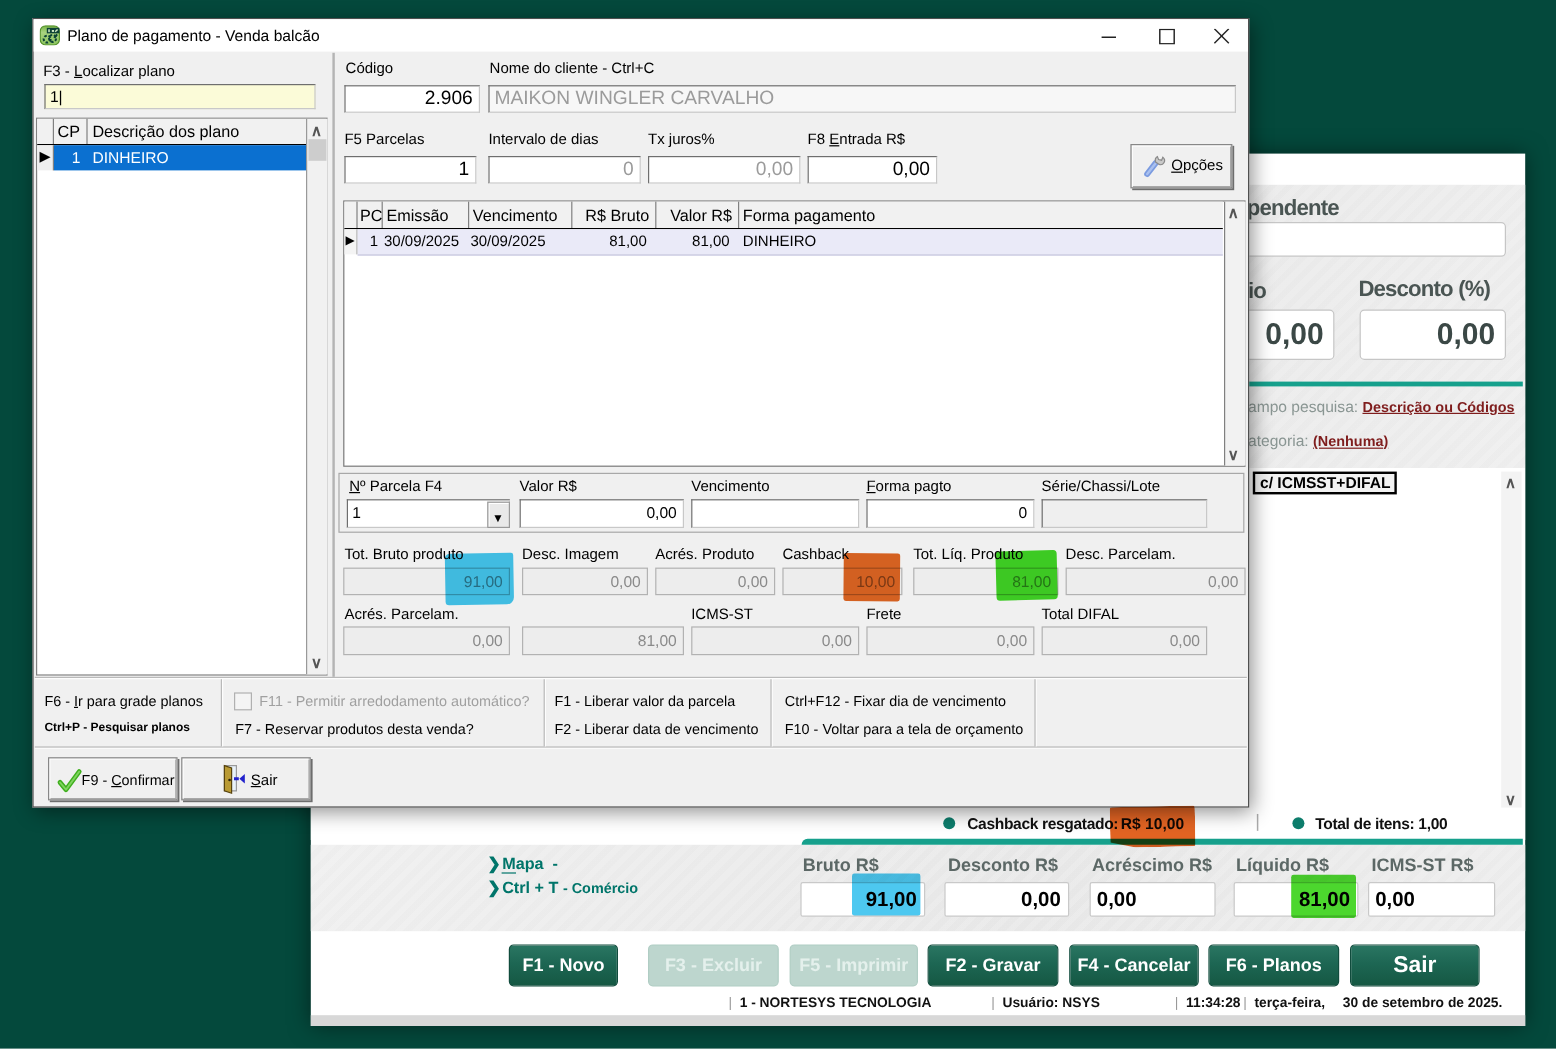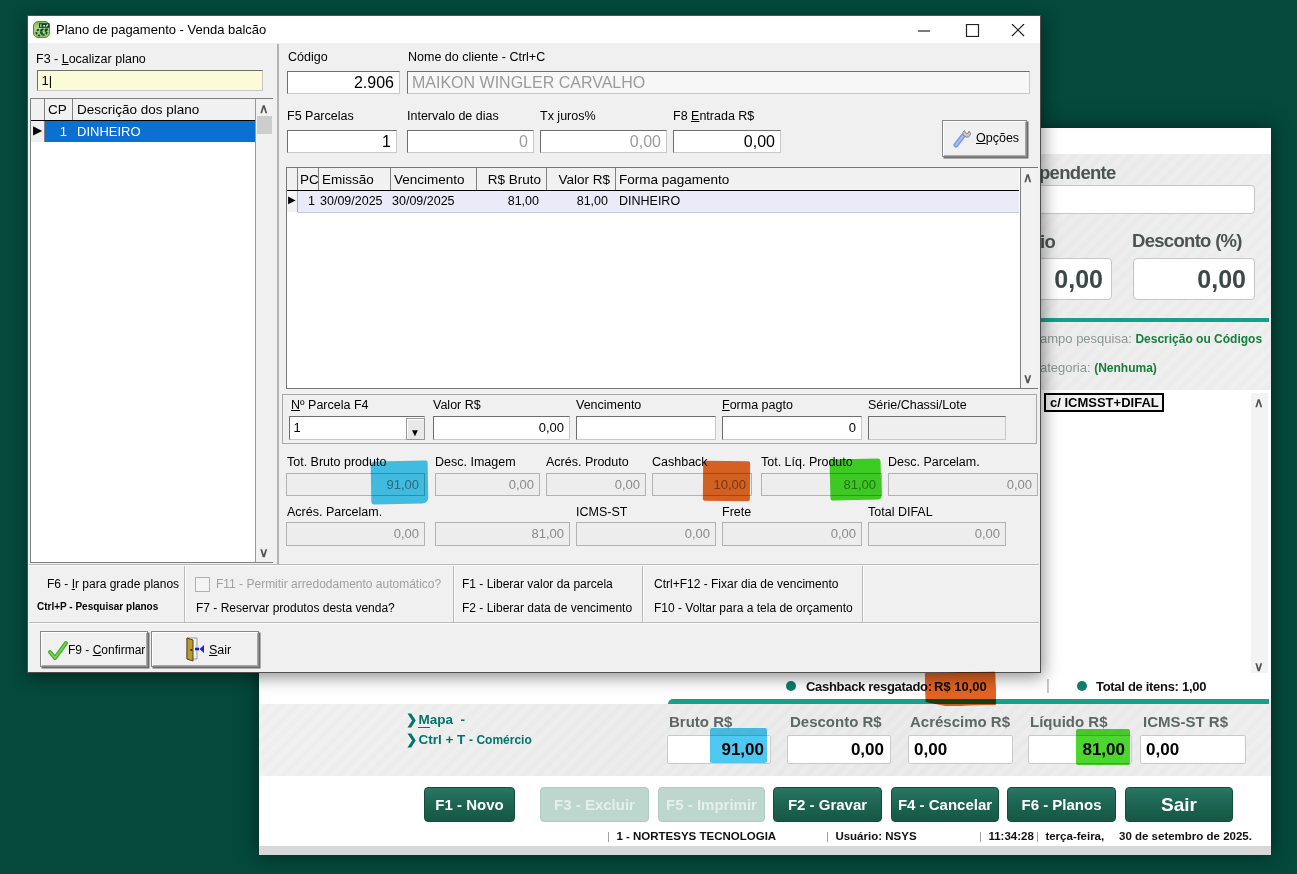--- a/index.html
+++ b/index.html
@@ -7,21 +7,21 @@
   #root{position:relative;width:1297px;height:874px;background:#04493c;overflow:hidden;}
   .abs{position:absolute;white-space:nowrap;}
   
   #mainwin{left:259px;top:128px;width:1012px;height:727px;background:#fff;box-shadow:0 0 18px rgba(0,0,0,.5);}
   .formarea{left:0;top:26px;width:1012px;height:236px;background:repeating-linear-gradient(135deg,rgba(255,255,255,.08) 0 5px,rgba(0,0,0,.006) 5px 10px),linear-gradient(115deg,#f0f0f0 0%,#e9e9e9 55%,#efefef 100%);}
   .biglabel{font-weight:bold;color:#4a5553;font-size:18.5px;letter-spacing:-0.7px;white-space:nowrap;}
   .bigbox{background:#fff;border:1px solid #c6c6c6;border-radius:4px;}
   .bigval{font-weight:bold;color:#3b4846;font-size:25px;line-height:40px;}
   .tealline{background:#16a08c;}
   .graysm{color:#8a9693;font-size:13px;white-space:nowrap;}
-  .boldsm{color:#15803d;font-size:12px;font-weight:bold;}
+  .boldsm{color:#7f1d1d;font-size:12px;font-weight:bold;text-decoration:underline;}
   .gridwhite{background:#fff;}
   .sbar{background:#f3f3f3;}
   .chev{color:#555;font-size:13px;font-weight:bold;}
   
   .totpanel{background:repeating-linear-gradient(135deg,rgba(255,255,255,.08) 0 5px,rgba(0,0,0,.006) 5px 10px),linear-gradient(115deg,#f0f0f0 0%,#e9e9e9 60%,#eeeeee 100%);}
   .totlabel{font-weight:bold;color:#5c6866;font-size:15px;}
   .totbox{background:#fff;border:1px solid #c9c9c9;border-radius:2px;font-weight:bold;font-size:17px;color:#000;line-height:27px;}
   .btn{border-radius:4px;color:#fff;font-weight:bold;font-size:15px;text-align:center;line-height:34px;background:linear-gradient(180deg,#2a7662 0%,#1d6653 45%,#155843 100%);border:1px solid #114c3d;box-sizing:border-box;}
   .btn.dis{background:#bdd6ce;border:1px solid #b0cdc4;color:#e4f0ec;}
   .statusbar{font-size:11.5px;font-weight:bold;color:#111;}
@@ -252,21 +252,21 @@
     <div class="abs disfield right gval13" style="left:548px;top:506px;width:140px;height:24px;line-height:22px;"><span style="margin-right:5px;">0,00</span></div>
     <div class="abs disfield right gval13" style="left:694px;top:506px;width:140px;height:24px;line-height:22px;"><span style="margin-right:5px;">0,00</span></div>
     <div class="abs disfield right gval13" style="left:840px;top:506px;width:138px;height:24px;line-height:22px;"><span style="margin-right:5px;">0,00</span></div>
 
     <div class="abs hline" style="left:1px;top:548px;width:1010px;"></div>
     <div class="abs hline" style="left:1px;top:606px;width:1010px;"></div>
     <div class="abs vline" style="left:156px;top:550px;height:56px;"></div>
     <div class="abs vline" style="left:425px;top:550px;height:56px;"></div>
     <div class="abs vline" style="left:614px;top:550px;height:56px;"></div>
     <div class="abs vline" style="left:834px;top:550px;height:56px;"></div>
-    <div class="abs dlabel" style="left:19px;top:561px;font-size:12px;">F6 - <span class="u">I</span>r para grade planos</div>
+    <div class="abs dlabel" style="left:9px;top:561px;font-size:12px;">F6 - <span class="u">I</span>r para grade planos</div>
     <div class="abs dlabel" style="left:9px;top:585px;font-size:10px;font-weight:bold;">Ctrl+P - Pesquisar planos</div>
     <div class="abs" style="left:167px;top:561px;width:13px;height:13px;background:#f4f4f4;border:1px solid #b0b0b0;"></div>
     <div class="abs dlabel" style="left:188px;top:561px;font-size:12px;color:#a0a0a0;">F11 - Permitir arredodamento automático?</div>
     <div class="abs dlabel" style="left:168px;top:585px;font-size:12px;">F7 - Reservar produtos desta venda?</div>
     <div class="abs dlabel" style="left:434px;top:561px;font-size:12px;">F1 - Liberar valor da parcela</div>
     <div class="abs dlabel" style="left:434px;top:585px;font-size:12px;">F2 - Liberar data de vencimento</div>
     <div class="abs dlabel" style="left:626px;top:561px;font-size:12px;">Ctrl+F12 - Fixar dia de vencimento</div>
     <div class="abs dlabel" style="left:626px;top:585px;font-size:12px;">F10 - Voltar para a tela de orçamento</div>
 
     <div class="abs raised" style="left:12px;top:615px;width:106px;height:34px;">

